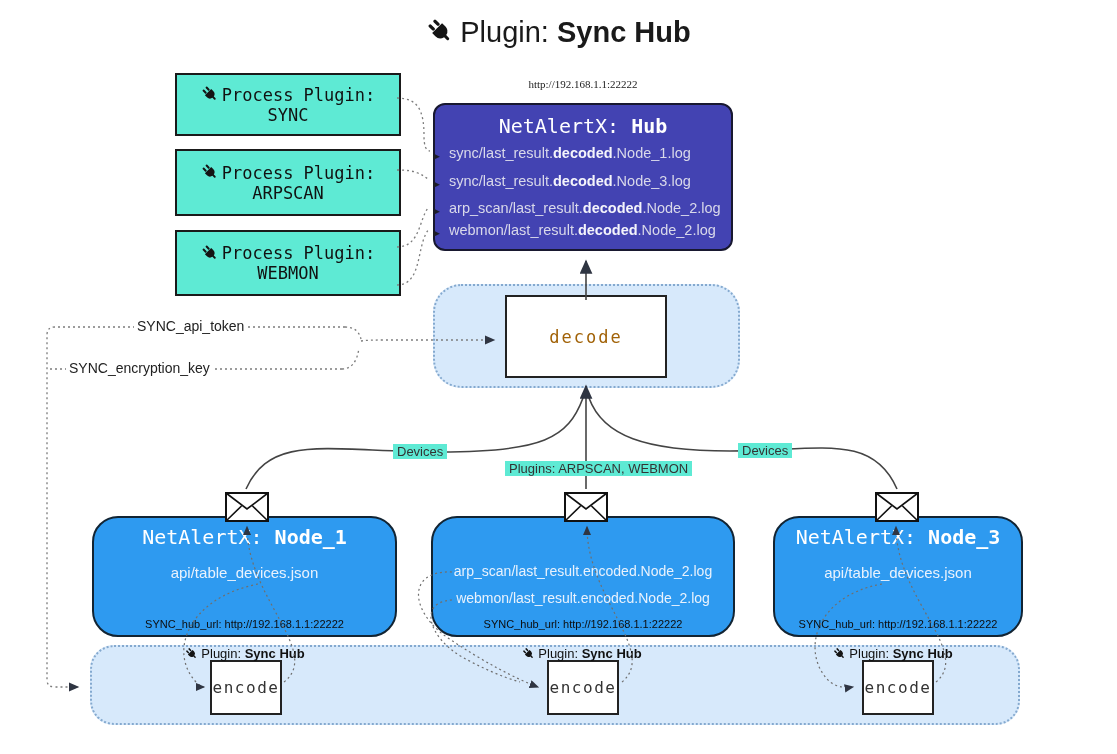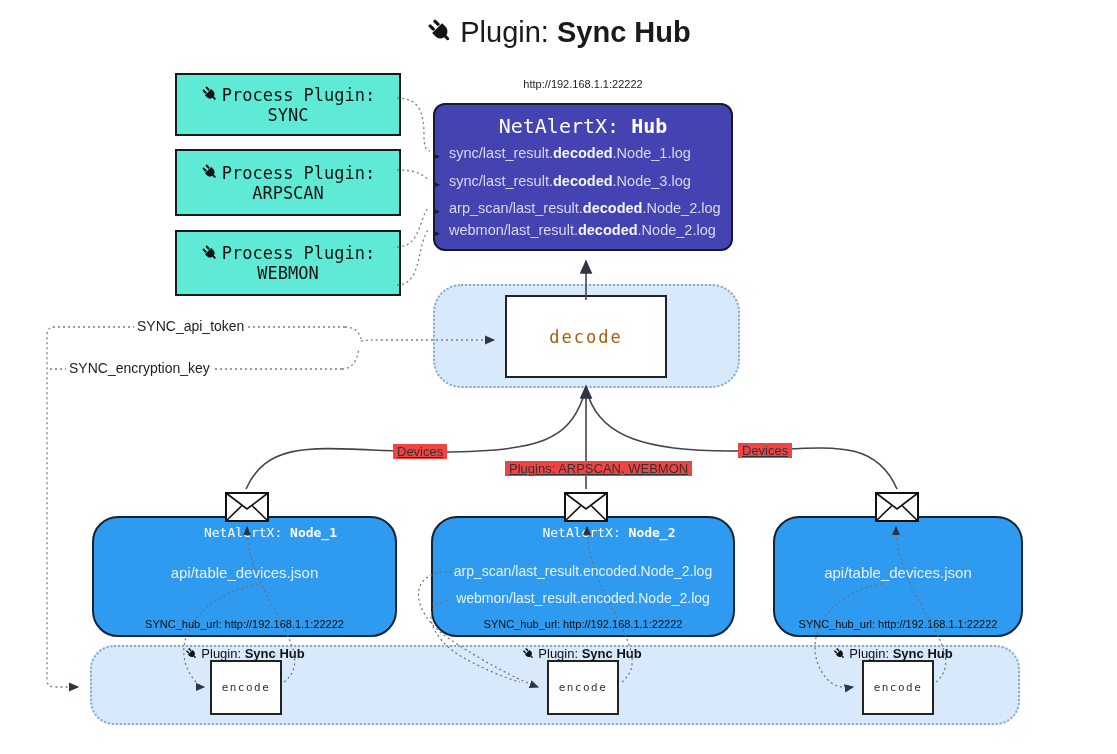--- a/index.html
+++ b/index.html
@@ -14,56 +14,56 @@
   .plug-md{width:19px;height:19px;vertical-align:-4px;margin-right:2px;}
   .plug-sm{width:14px;height:14px;vertical-align:-3px;margin-right:2px;}
 
   
   .pbox{position:absolute;left:175px;width:222px;background:#5eead4;border:2px solid #1a1a1a;
         display:flex;flex-direction:column;justify-content:center;align-items:center;
         font-size:17px;color:#111;text-align:center;}
   .pbox .l1{display:flex;align-items:center;justify-content:center;}
 
   
-  .hub-url{position:absolute;left:433px;top:78px;width:300px;text-align:center;font-size:11px;color:#222;}
+  .hub-url{position:absolute;left:433px;top:78px;width:300px;text-align:center;font-size:11px;color:#222;font-family:Liberation Serif, serif;}
   .hub{position:absolute;left:433px;top:103px;width:300px;height:148px;background:#4343b2;
        border:2px solid #181830;border-radius:12px;box-sizing:border-box;}
   .hub-title{position:absolute;top:9px;left:0;width:100%;text-align:center;font-size:20px;color:#fff;}
   .hub-title b{font-weight:700;}
   .hub-line{position:absolute;left:7px;padding-left:7px;font-size:14.5px;line-height:17px;
             color:#d9d9ea;white-space:nowrap;}
   .hub-line b{font-weight:700;color:#f4f4fb;}
   .tri{position:absolute;left:-9px;top:3px;font-size:9px;color:#1c1c28;}
 
   
   .panel{background:#d7e9fb;border:2px dotted #84a9cf;border-radius:28px;box-sizing:border-box;position:absolute;}
   .decode-panel{left:433px;top:284px;width:307px;height:104px;}
   .decode-box{position:absolute;left:505px;top:295px;width:162px;height:83px;background:#fff;
               border:2px solid #222;box-sizing:border-box;display:flex;align-items:center;justify-content:center;
               font-size:17px;color:#a16207;letter-spacing:2px;z-index:2;}
 
   
   .lbl{position:absolute;background:#fff;padding:0 3px;font-size:14px;color:#222;z-index:6;white-space:nowrap;}
-  .edge-lbl{position:absolute;background:#ef4444;padding:0 4px;font-size:13px;color:#333;z-index:6;white-space:nowrap;text-decoration:underline;}
+  .edge-lbl{position:absolute;background:#5eead4;padding:0 4px;font-size:13px;color:#333;z-index:6;white-space:nowrap;}
 
   
   .node{position:absolute;top:516px;height:121px;background:#2e9af0;border:2px solid #122433;
         border-radius:26px;box-sizing:border-box;}
-  .node-title{position:absolute;top:7px;left:0;width:100%;text-align:center;font-size:13px;color:#fff;white-space:nowrap;margin-left:26px;}
+  .node-title{position:absolute;top:7px;left:0;width:100%;text-align:center;font-size:20px;color:#fff;white-space:nowrap;}
   .node-title b{font-weight:700;}
   .node-line{position:absolute;left:0;width:100%;text-align:center;font-size:15px;color:#e9f2fd;white-space:nowrap;}
   .node-line.small{font-size:14px;}
   .node-footer{position:absolute;bottom:5px;left:0;width:100%;text-align:center;font-size:11px;color:#0d0d0d;white-space:nowrap;}
   .envelope{position:absolute;width:44px;height:30px;z-index:4;}
 
   
   .encode-panel{left:90px;top:645px;width:930px;height:80px;border-radius:24px;}
   .encode-box{position:absolute;top:660px;width:72px;height:55px;background:#fff;border:2px solid #222;
               box-sizing:border-box;display:flex;align-items:center;justify-content:center;
-              font-size:11px;letter-spacing:1.5px;color:#333;z-index:2;}
+              font-size:16px;letter-spacing:1.5px;color:#333;z-index:2;}
   .band-lbl{position:absolute;top:646px;width:160px;text-align:center;font-size:13px;color:#111;z-index:3;white-space:nowrap;}
   .band-lbl b{font-weight:700;}
 
   
   .wires{position:absolute;left:0;top:0;width:1117px;height:754px;z-index:5;pointer-events:none;}
   .hidden-defs{position:absolute;width:0;height:0;overflow:hidden;}
 </style>
 </head>
 <body>
 
@@ -138,27 +138,27 @@
   <div class="edge-lbl" style="left:505px;top:461px;">Plugins: ARPSCAN, WEBMON</div>
   <div class="edge-lbl" style="left:738px;top:443px;">Devices</div>
 
   <div class="node" style="left:92px;width:305px;">
     <div class="node-title mono"><span>NetAlertX: </span><b>Node_1</b></div>
     <div class="node-line" style="top:46px;">api/table_devices.json</div>
     <div class="node-footer">SYNC_hub_url: http://192.168.1.1:22222</div>
   </div>
 
   <div class="node" style="left:431px;width:304px;">
-    <div class="node-title mono"><span>NetAlertX: </span><b>Node_2</b></div>
     <div class="node-line small" style="top:45px;">arp_scan/last_result.encoded.Node_2.log</div>
     <div class="node-line small" style="top:72px;">webmon/last_result.encoded.Node_2.log</div>
     <div class="node-footer">SYNC_hub_url: http://192.168.1.1:22222</div>
   </div>
 
   <div class="node" style="left:773px;width:250px;">
+    <div class="node-title mono"><span>NetAlertX: </span><b>Node_3</b></div>
     <div class="node-line" style="top:46px;">api/table_devices.json</div>
     <div class="node-footer">SYNC_hub_url: http://192.168.1.1:22222</div>
   </div>
 
   <svg class="envelope" style="left:225px;top:492px;">
       <use href="#envelope"></use>
     </svg>
   <svg class="envelope" style="left:564px;top:492px;">
       <use href="#envelope"></use>
     </svg>

